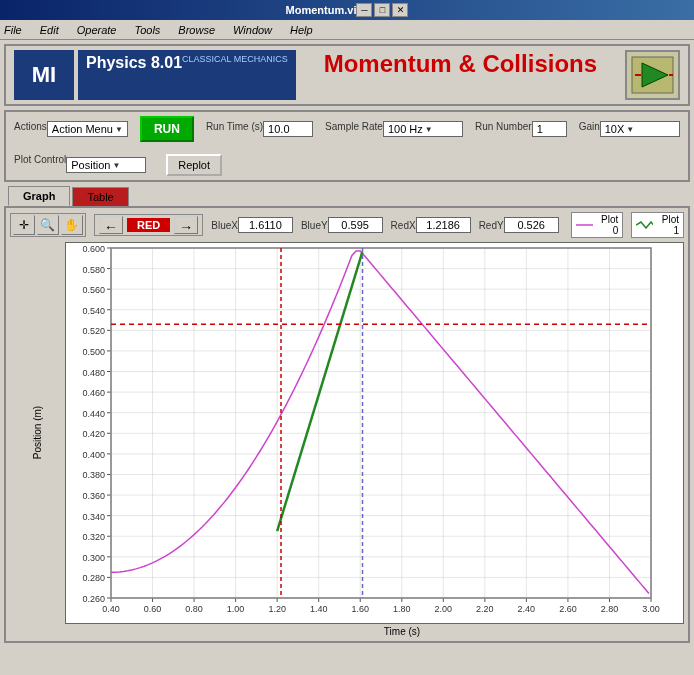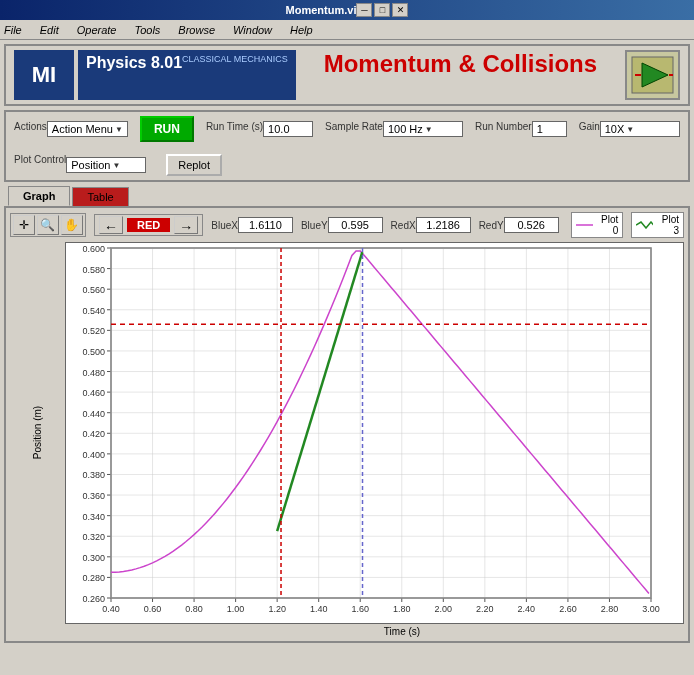--- a/index.html
+++ b/index.html
@@ -426,21 +426,21 @@
         <div class="legend-item">
           <svg width="20" height="8">
               <line x1="0" y1="4" x2="20" y2="4" stroke="#cc44cc" stroke-width="1.5"></line>
             </svg>
           <span>Plot 0</span>
         </div>
         <div class="legend-item">
           <svg width="20" height="8">
             <polyline points="0,4 5,1 10,7 15,1 20,7" stroke="#228822" stroke-width="1.5" fill="none"></polyline>
           </svg>
-          <span>Plot 3</span>
+          <span>Plot 1</span>
         </div>
       </div>
     </div>
 
     <div style="display:flex; align-items:stretch;">
 
       <div class="y-label-container">
         <span class="y-label-text">Position (m)</span>
       </div>
 

